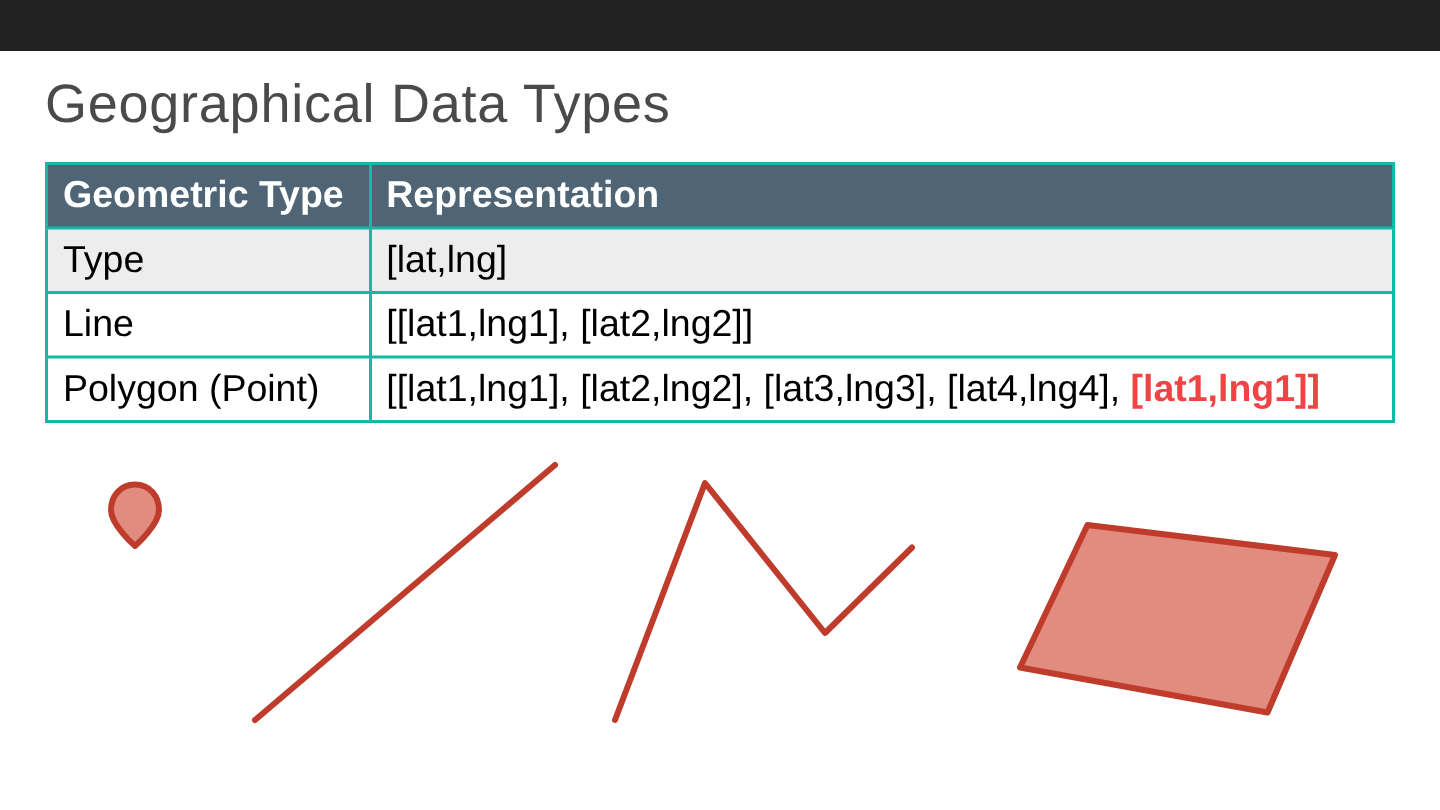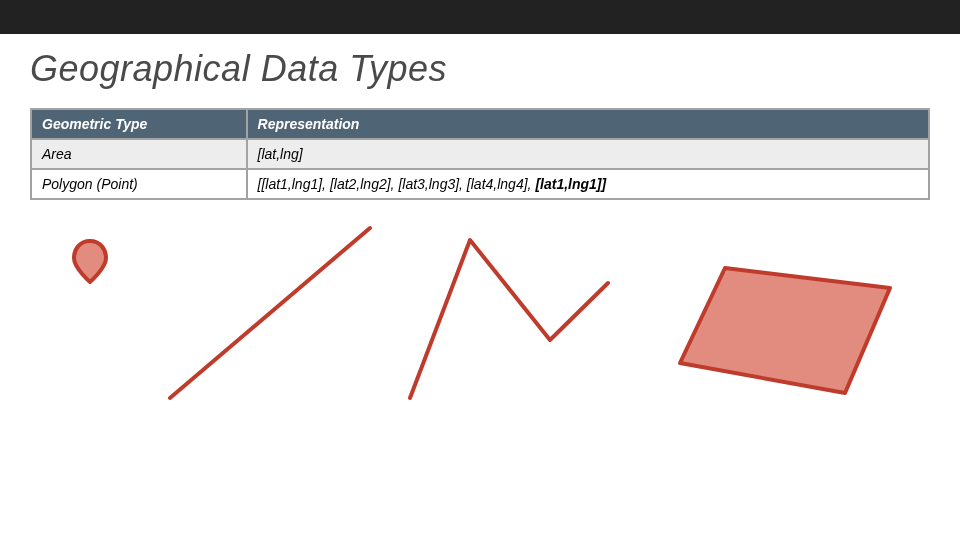--- a/index.html
+++ b/index.html
@@ -10,54 +10,53 @@
     background: #ffffff;
     font-family: Arial, Helvetica, sans-serif;
     overflow: hidden;
   }
   .topbar {
     height: 34px;
     background: #222222;
   }
   .slide {
     padding: 8px 30px 0 30px;
-    font-style: italic;
   }
   h1.title {
     margin: 6px 0 18px 0;
     font-size: 36px;
     font-weight: 400;
     color: #4a4a4a;
     letter-spacing: 0.5px;
   }
   table.geo {
     border-collapse: collapse;
     width: 100%;
     table-layout: fixed;
   }
   table.geo col.c1 { width: 24%; }
   table.geo col.c2 { width: 76%; }
   table.geo th, table.geo td {
-    border: 2px solid #a3a3a3;
+    border: 2px solid #14b8a6;
     padding: 6px 10px;
-    font-size: 14px;
+    font-size: 25px;
     text-align: left;
     vertical-align: middle;
     background: #ffffff;
   }
   table.geo th {
     background: #4f6475;
     color: #ffffff;
     font-weight: 700;
   }
   table.geo tr.alt td {
     background: #ededed;
   }
   .hl {
-    color: #000000;
+    color: #ef4444;
     font-weight: 700;
     text-align: center;
   }
   .illus {
     position: relative;
     margin-top: 18px;
     height: 200px;
   }
   .illus svg {
     position: absolute;
@@ -77,22 +76,26 @@
     <colgroup>
         <col class="c1">
         <col class="c2">
       </colgroup>
     <tbody>
         <tr>
       <th>Geometric Type</th>
       <th>Representation</th>
     </tr>
     <tr class="alt">
-      <td>Area</td>
+      <td>Type</td>
       <td>[lat,lng]</td>
+    </tr>
+    <tr>
+      <td>Line</td>
+      <td>[[lat1,lng1], [lat2,lng2]]</td>
     </tr>
     <tr>
       <td>Polygon (Point)</td>
       <td>
         <span>[[lat1,lng1], [lat2,lng2], [lat3,lng3], [lat4,lng4], </span><span class="hl">[lat1,lng1]]</span>
       </td>
     </tr>
   </tbody>
     </table>
 

